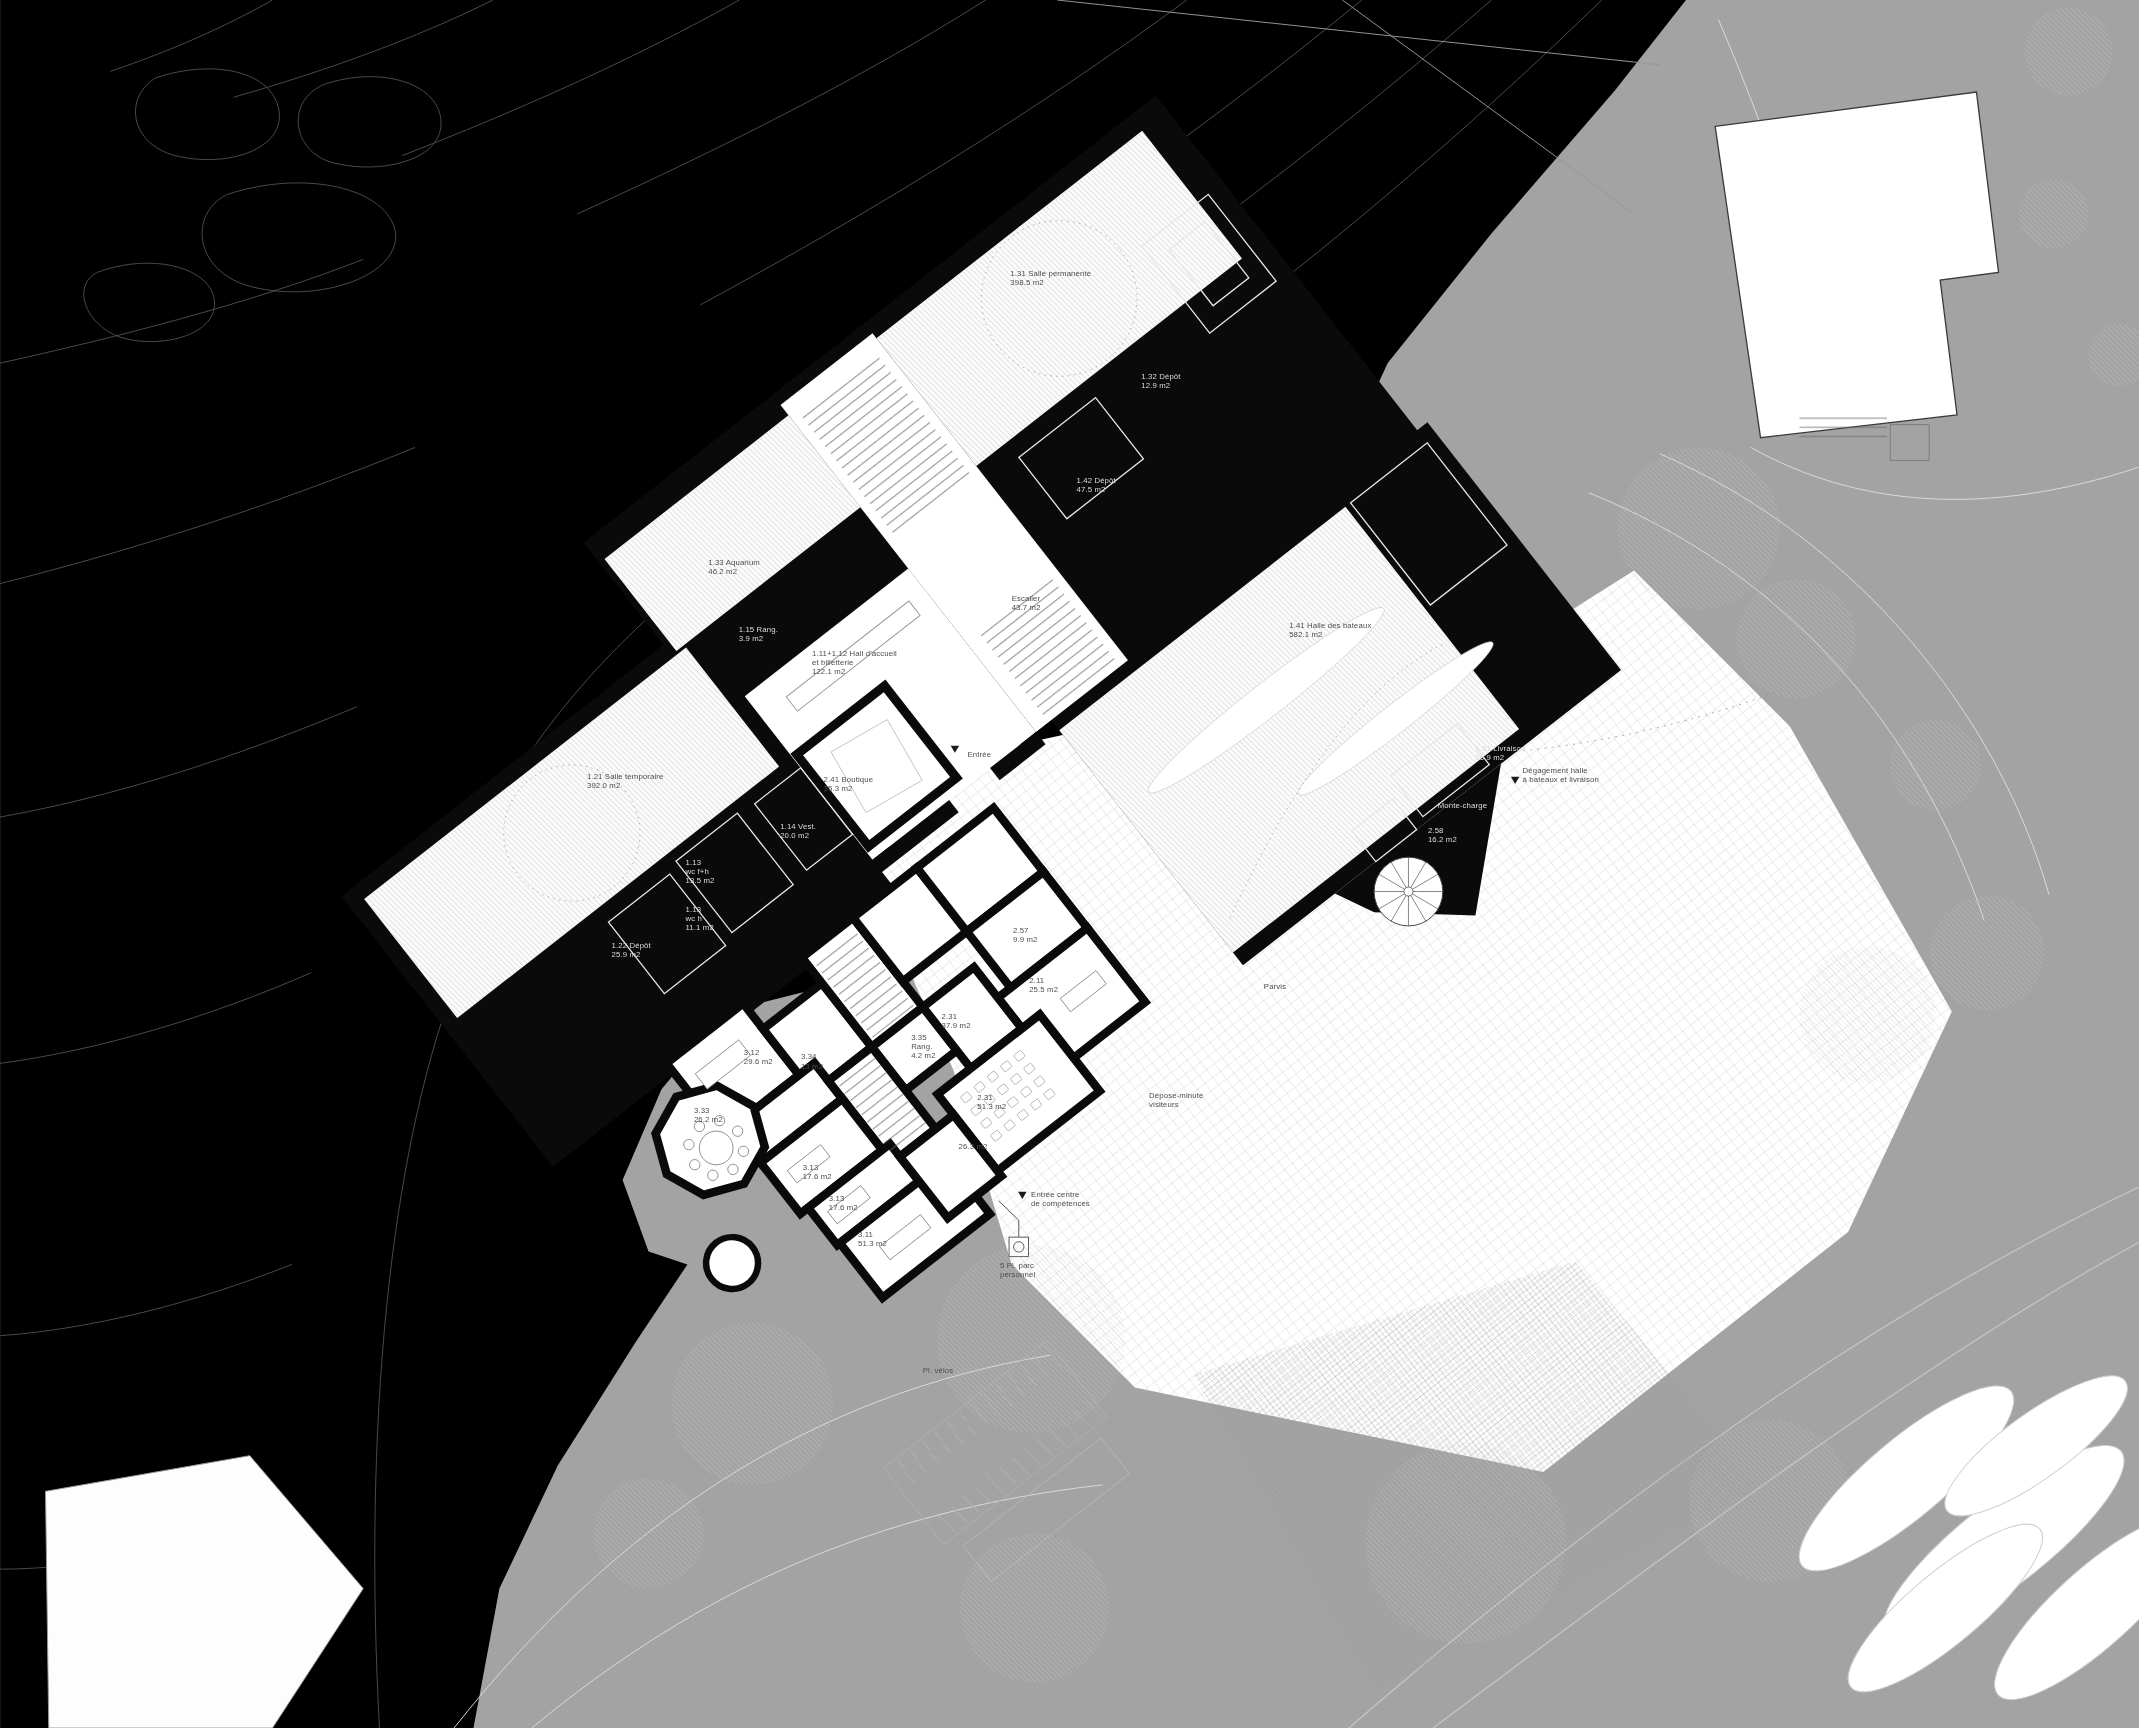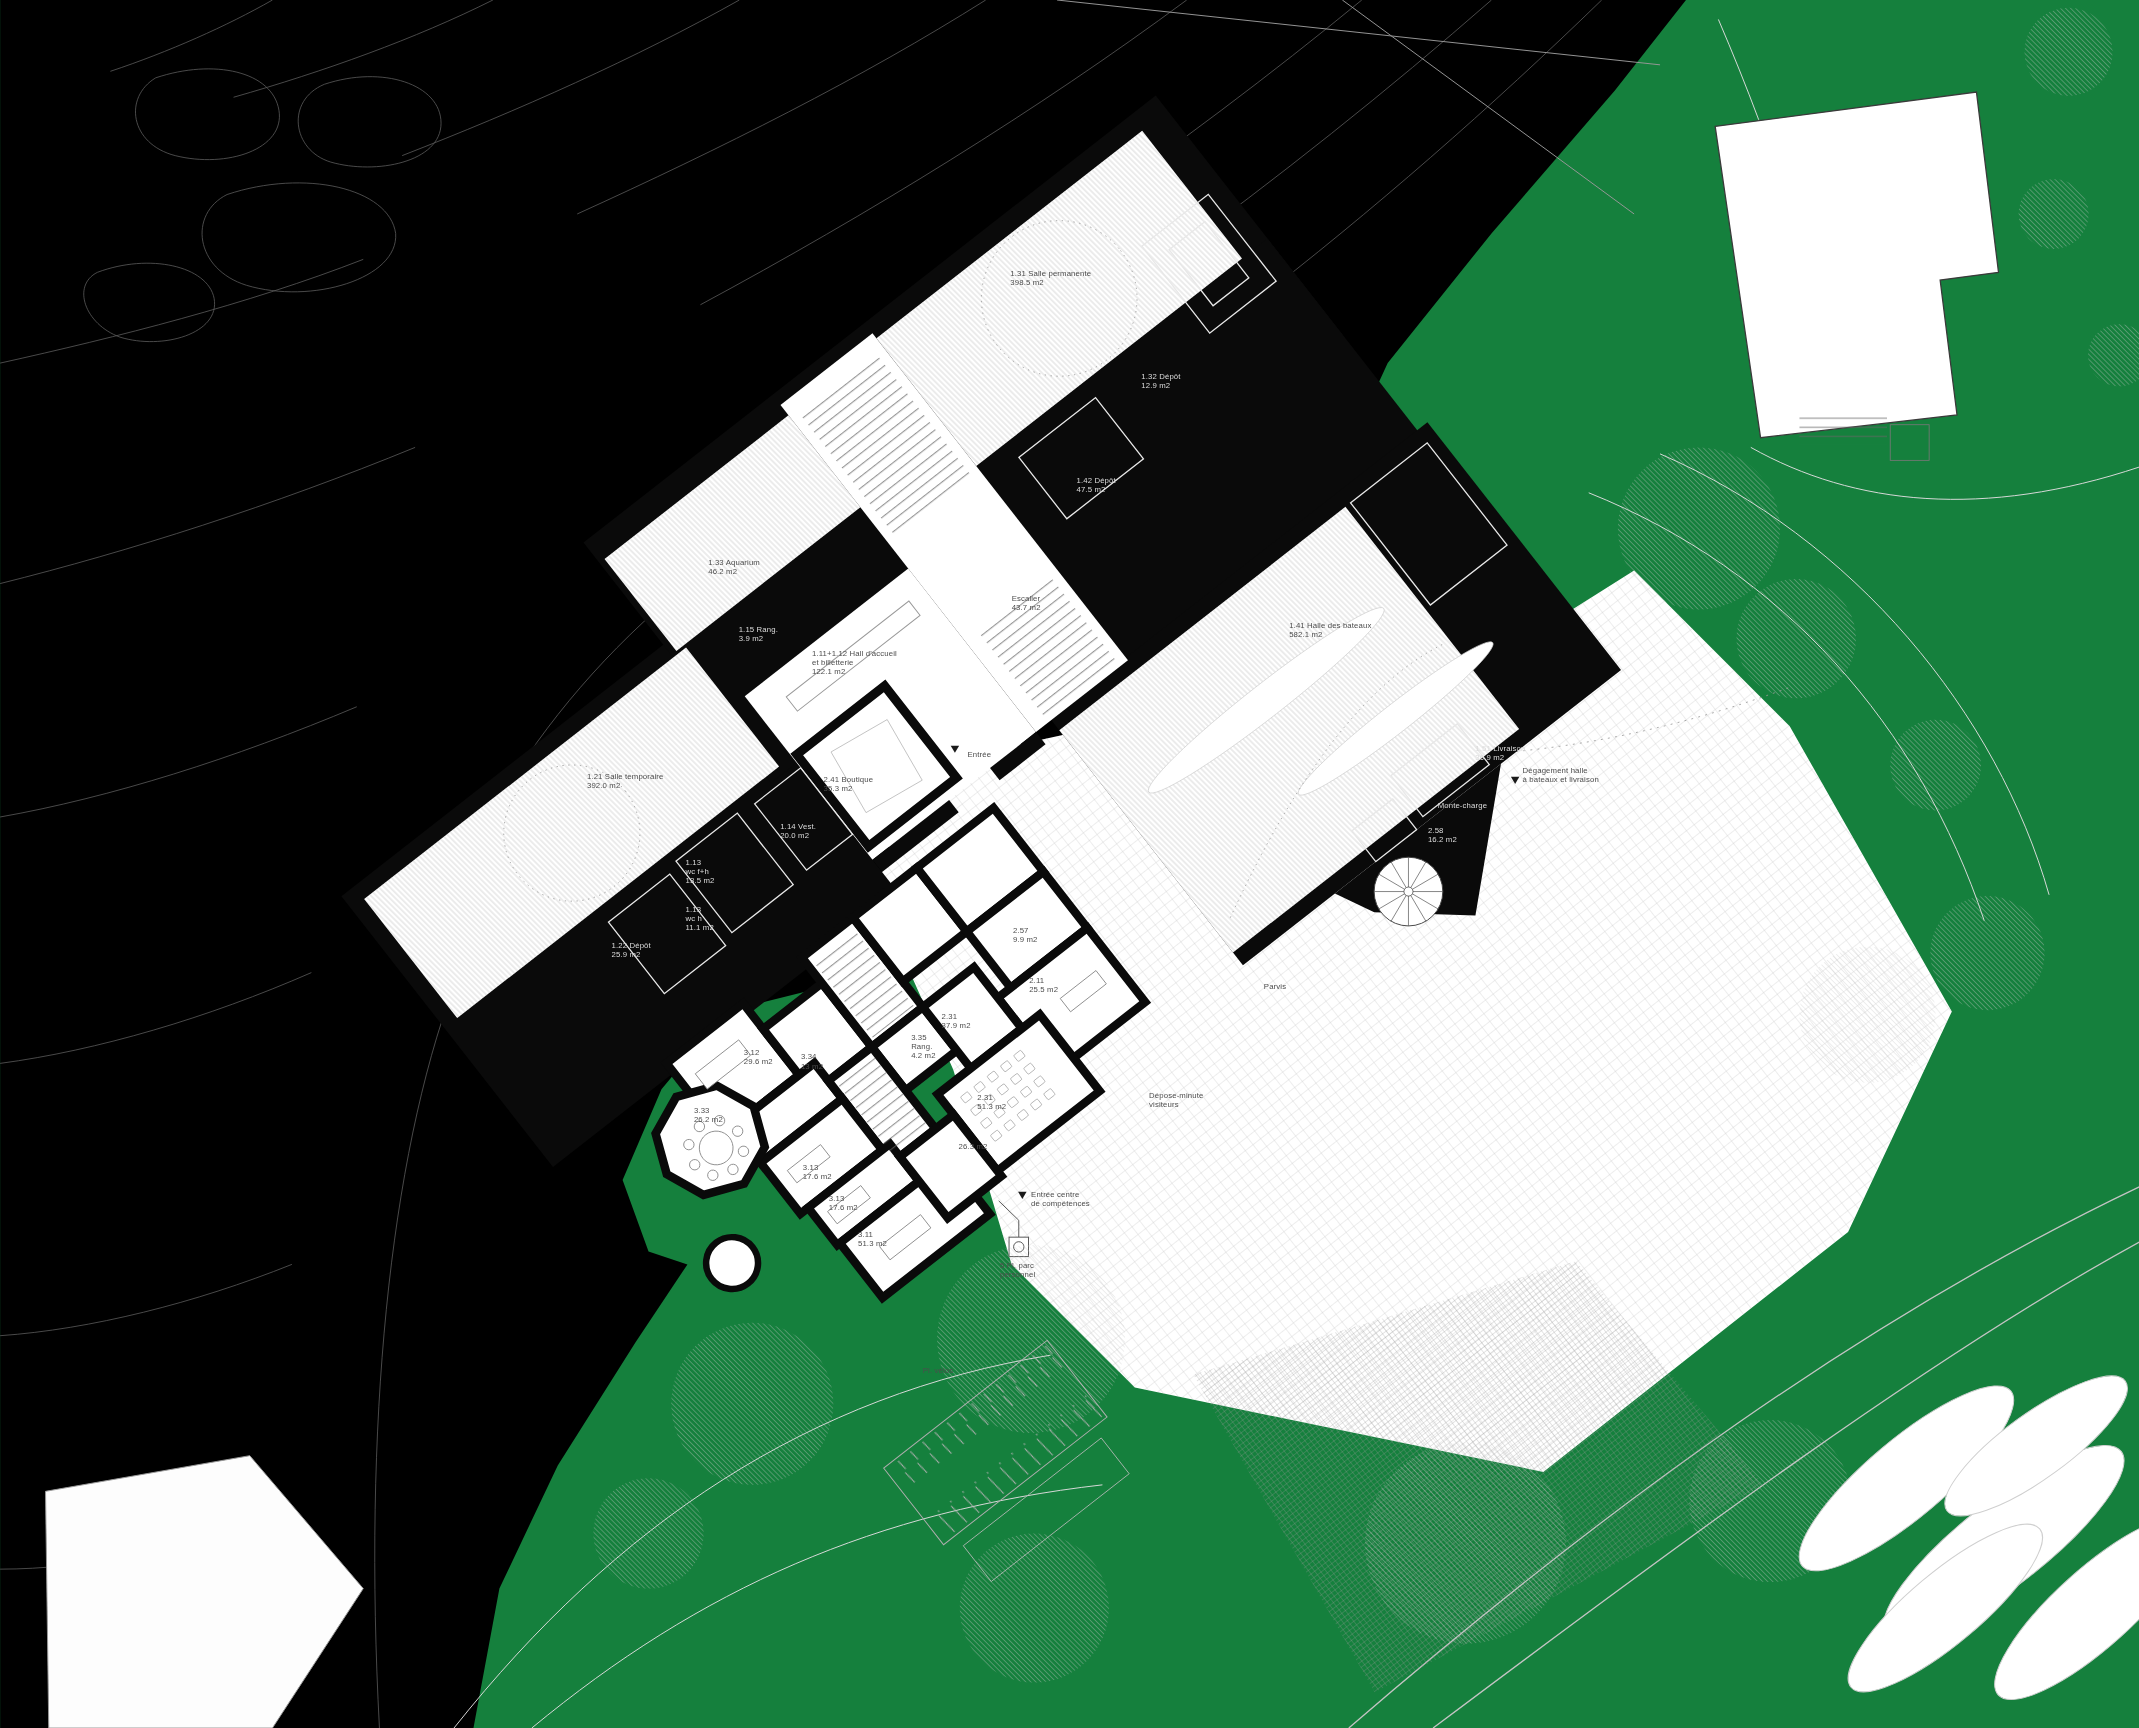--- a/index.html
+++ b/index.html
@@ -1,16 +1,16 @@
 <!DOCTYPE html>
 <html style="font-size:10.4px"><head>
 <meta charset="utf-8">
 <style>
   html,body{margin:0;padding:0;background:#ffffff;}
-  #stage{position:relative;width:2140px;height:1728px;overflow:hidden;background:#15803d;}
+  #stage{position:relative;width:2140px;height:1728px;overflow:hidden;background:#a3a3a3;}
   svg{display:block;}
   .lbl{font-family:"Liberation Sans",sans-serif;font-size:12px;letter-spacing:.2px;}
   .lbl.dark{fill:#4d4d4d;}
   .lbl.light{fill:#dcdcdc;}
 </style>
 </head>
 <body>
 
 <div id="stage">
 <svg id="plan" width="2140" height="1728" viewBox="0 0 3300 2665" xmlns="http://www.w3.org/2000/svg">

